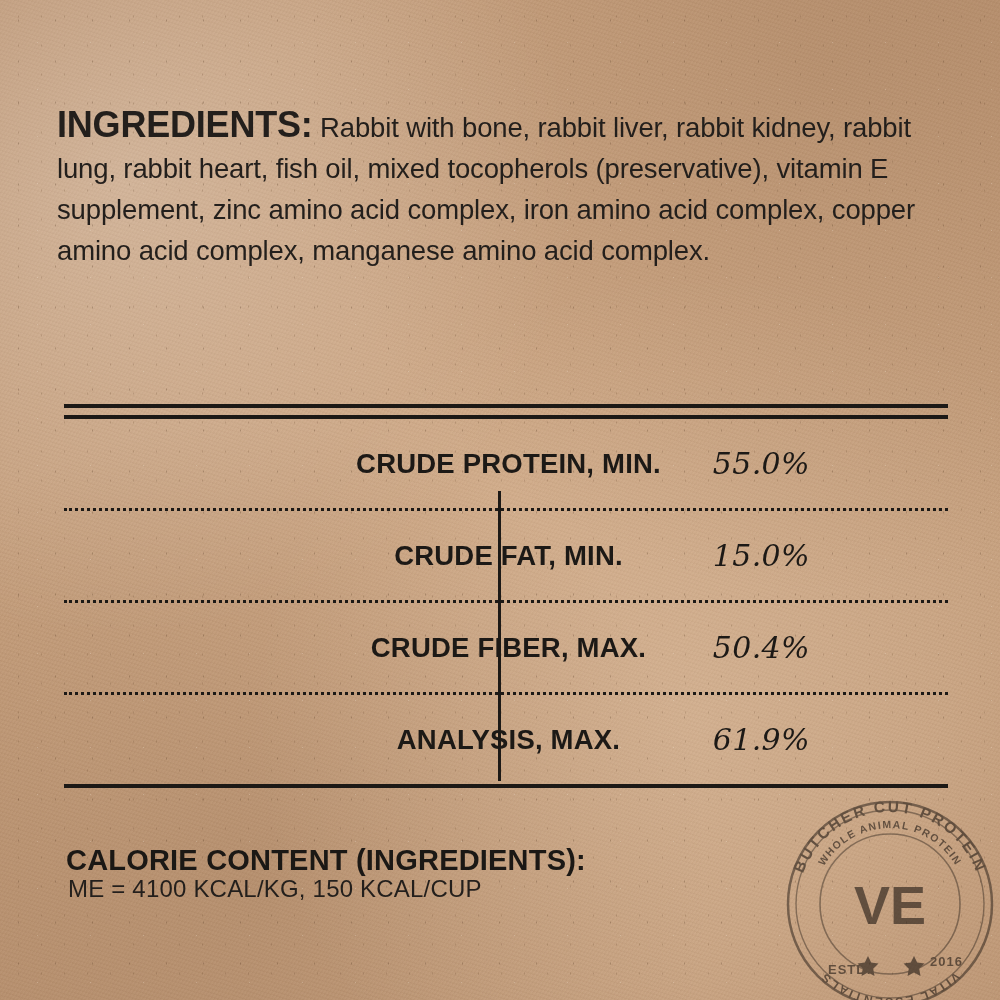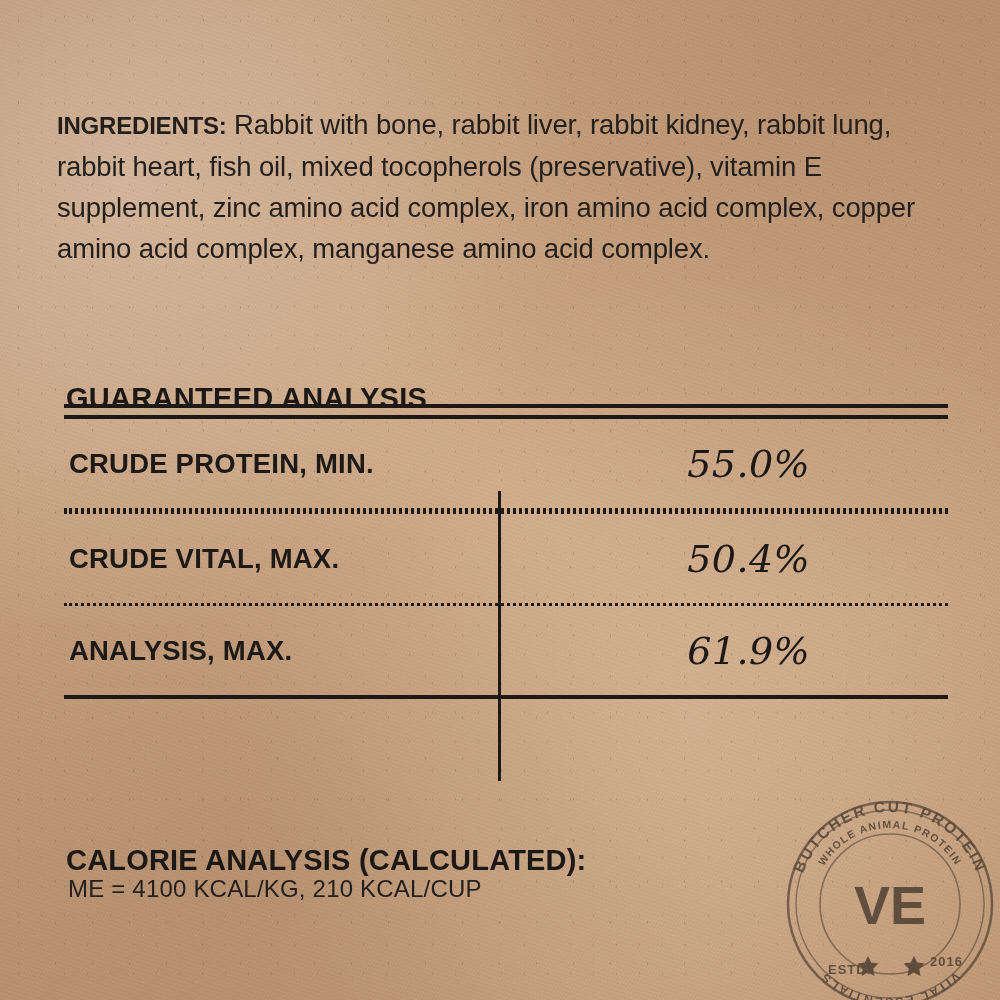--- a/index.html
+++ b/index.html
@@ -59,21 +59,21 @@
     width: 884px;
     font-size: 27.5px;
     line-height: 41px;
     letter-spacing: -0.15px;
     color: #231f1c;
     text-align: left;
   }
   .ingredients .label {
     font-weight: bold;
     letter-spacing: -0.2px;
-    font-size: 24px;
+    font-size: 36px;
   }
 
   
   .ga-title {
     position: absolute;
     left: 66px;
     top: 358px;
     font-size: 29px;
     font-weight: bold;
     letter-spacing: 0.3px;
@@ -92,35 +92,36 @@
     margin: 0;
   }
   .ga-rows {
     position: relative;
   }
   .ga-row {
     position: relative;
     height: 89px;
     display: flex;
     align-items: center;
+    justify-content: center;
   }
   .ga-row .name {
     font-size: 27.5px;
     font-weight: bold;
     letter-spacing: 0.2px;
     padding-left: 5px;
     color: #1c1916;
     white-space: nowrap;
   }
   .ga-row .value {
     position: absolute;
     right: 138px;
     font-family: "DejaVu Serif", serif;
     font-style: italic;
-    font-size: 38px;
+    font-size: 30px;
     color: #1c1916;
     letter-spacing: 0.4px;
   }
   .dotted {
     border-top: 3.5px dotted #1c1916;
     height: 0;
     margin: 0;
   }
   .divider-v {
     position: absolute;
@@ -165,55 +166,58 @@
 </head>
 <body>
 
 <div id="paper"></div>
 <div id="speckles"></div>
 
 <div id="content">
 
   <p class="ingredients"><span class="label">INGREDIENTS:</span><span> Rabbit with bone, rabbit liver, rabbit kidney, rabbit lung, rabbit heart, fish oil, mixed tocopherols (preservative), vitamin E supplement, zinc amino acid complex, iron amino acid complex, copper amino acid complex, manganese amino acid complex.</span></p>
 
-  <h2 class="ga-title">GUARANTEED ANALYSIS</h2>
 
   <div class="ga-table">
     <div class="rule-thick"></div>
     <div style="height:7px"></div>
     <div class="rule-thick"></div>
 
     <div class="ga-rows">
       <div class="divider-v"></div>
 
       <div class="ga-row">
         <span class="name">CRUDE PROTEIN, MIN.</span>
         <span class="value">55.0%</span>
       </div>
       <div class="dotted"></div>
 
+      <div class="ga-row">
+        <span class="name">CRUDE FAT, MIN.</span>
+        <span class="value">15.0%</span>
+      </div>
       <div class="dotted"></div>
 
       <div class="ga-row">
-        <span class="name">CRUDE VITAL, MAX.</span>
+        <span class="name">CRUDE FIBER, MAX.</span>
         <span class="value">50.4%</span>
       </div>
       <div class="dotted"></div>
 
       <div class="ga-row">
         <span class="name">ANALYSIS, MAX.</span>
         <span class="value">61.9%</span>
       </div>
     </div>
 
     <div class="rule-thick"></div>
   </div>
 
-  <h2 class="cal-title">CALORIE ANALYSIS (CALCULATED):</h2>
-  <div class="cal-value">ME = 4100 KCAL/KG, 210 KCAL/CUP</div>
+  <h2 class="cal-title">CALORIE CONTENT (INGREDIENTS):</h2>
+  <div class="cal-value">ME = 4100 KCAL/KG, 150 KCAL/CUP</div>
 
   <div class="stamp">
     <svg viewBox="0 0 236 236" width="236" height="236" aria-hidden="true">
       <defs>
         <path id="arcOuterTop" d="M 26,126 A 92,92 0 0 1 210,126"></path>
         <path id="arcInnerTop" d="M 42,126 A 76,76 0 0 1 194,126"></path>
         <path id="arcOuterBottom" d="M 212,126 A 94,94 0 0 1 24,126"></path>
       </defs>
       <circle cx="118" cy="126" r="102" fill="none" stroke="#2a211a" stroke-width="2.5" opacity="0.85"></circle>
       <circle cx="118" cy="126" r="94" fill="none" stroke="#2a211a" stroke-width="1.4" opacity="0.7"></circle>

